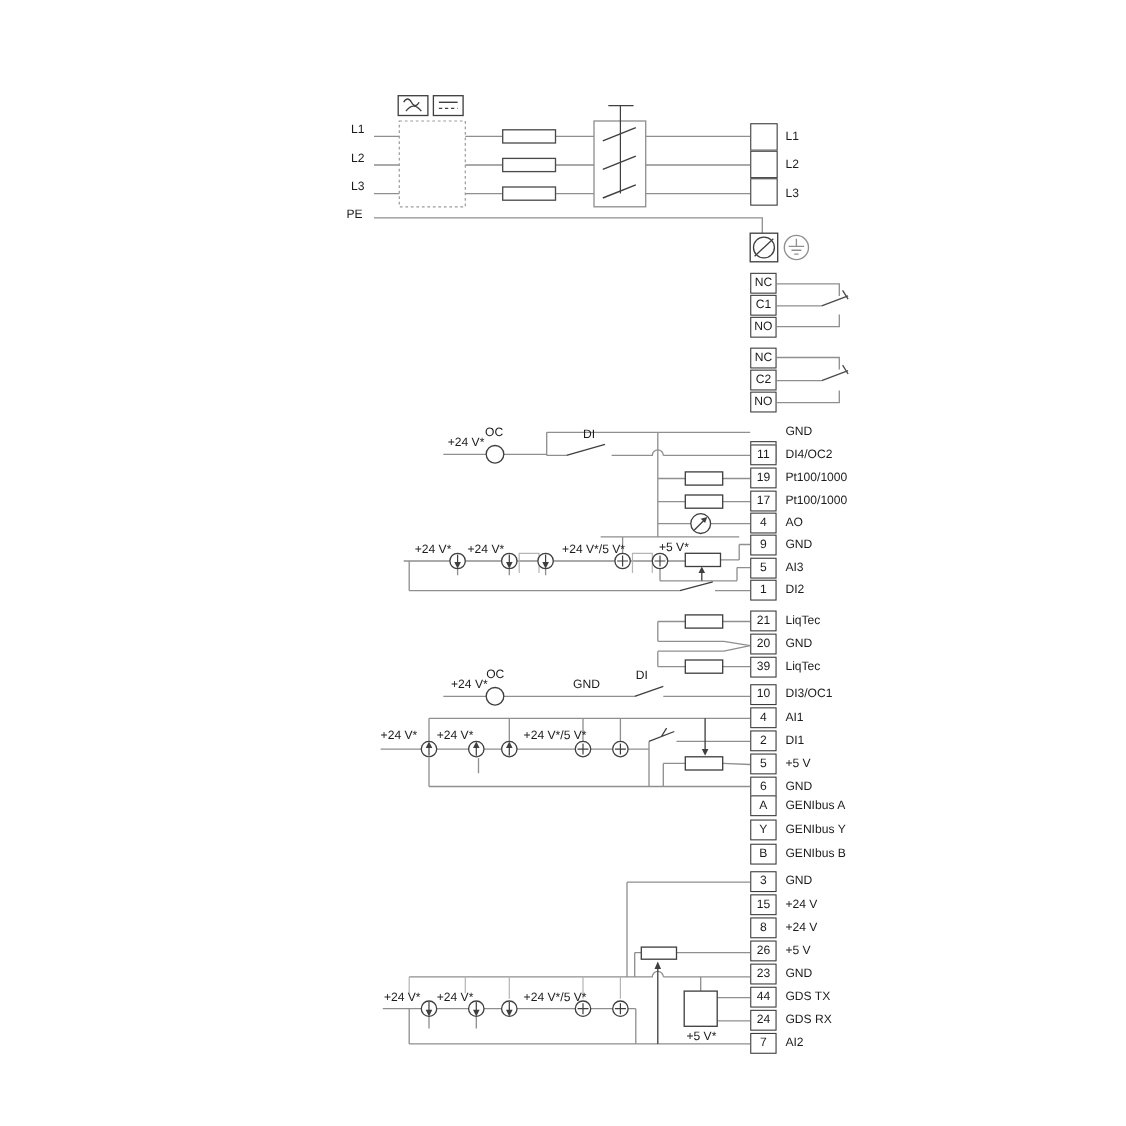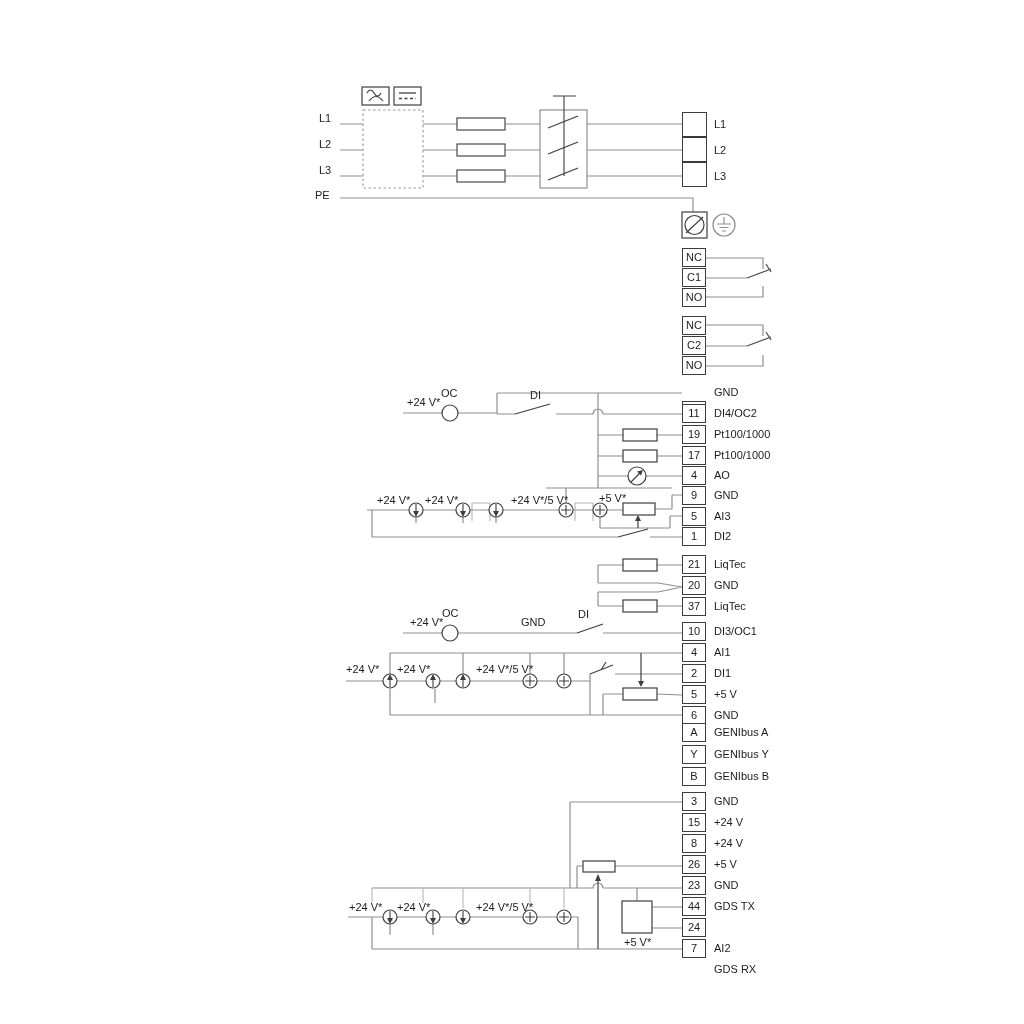--- a/index.html
+++ b/index.html
@@ -206,21 +206,21 @@
     <span class="tlab" style="top:486px">GND</span>
     <div class="tcell" style="top:507px">5</div>
     <span class="tlab" style="top:507px">AI3</span>
     <div class="tcell" style="top:527px">1</div>
     <span class="tlab" style="top:527px">DI2</span>
 
     <div class="tcell" style="top:555px">21</div>
     <span class="tlab" style="top:555px">LiqTec</span>
     <div class="tcell" style="top:576px">20</div>
     <span class="tlab" style="top:576px">GND</span>
-    <div class="tcell" style="top:597px">37</div>
+    <div class="tcell" style="top:597px">39</div>
     <span class="tlab" style="top:597px">LiqTec</span>
 
     <div class="tcell" style="top:622px">10</div>
     <span class="tlab" style="top:622px">DI3/OC1</span>
 
     <div class="tcell" style="top:643px">4</div>
     <span class="tlab" style="top:643px">AI1</span>
     <div class="tcell" style="top:664px">2</div>
     <span class="tlab" style="top:664px">DI1</span>
     <div class="tcell" style="top:685px">5</div>
@@ -241,21 +241,21 @@
     <span class="tlab" style="top:813px">+24 V</span>
     <div class="tcell" style="top:834px">8</div>
     <span class="tlab" style="top:834px">+24 V</span>
     <div class="tcell" style="top:855px">26</div>
     <span class="tlab" style="top:855px">+5 V</span>
     <div class="tcell" style="top:876px">23</div>
     <span class="tlab" style="top:876px">GND</span>
     <div class="tcell" style="top:897px">44</div>
     <span class="tlab" style="top:897px">GDS TX</span>
     <div class="tcell" style="top:918px">24</div>
-    <span class="tlab" style="top:960px">GDS RX</span>
+    <span class="tlab" style="top:918px">GDS RX</span>
     <div class="tcell" style="top:939px">7</div>
     <span class="tlab" style="top:939px">AI2</span>
 
     <span class="ann" style="left:407px;top:396px">+24 V*</span>
     <span class="ann" style="left:441px;top:387px">OC</span>
     <span class="ann" style="left:530px;top:389px">DI</span>
 
     <span class="ann" style="left:377px;top:494px">+24 V*</span>
     <span class="ann" style="left:425px;top:494px">+24 V*</span>
     <span class="ann" style="left:511px;top:494px">+24 V*/5 V*</span>

